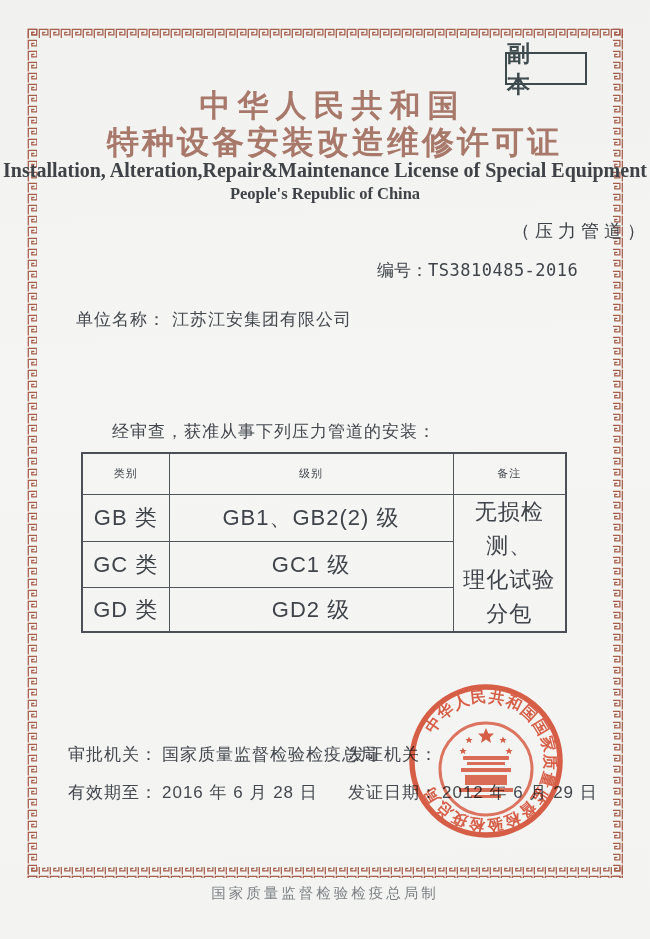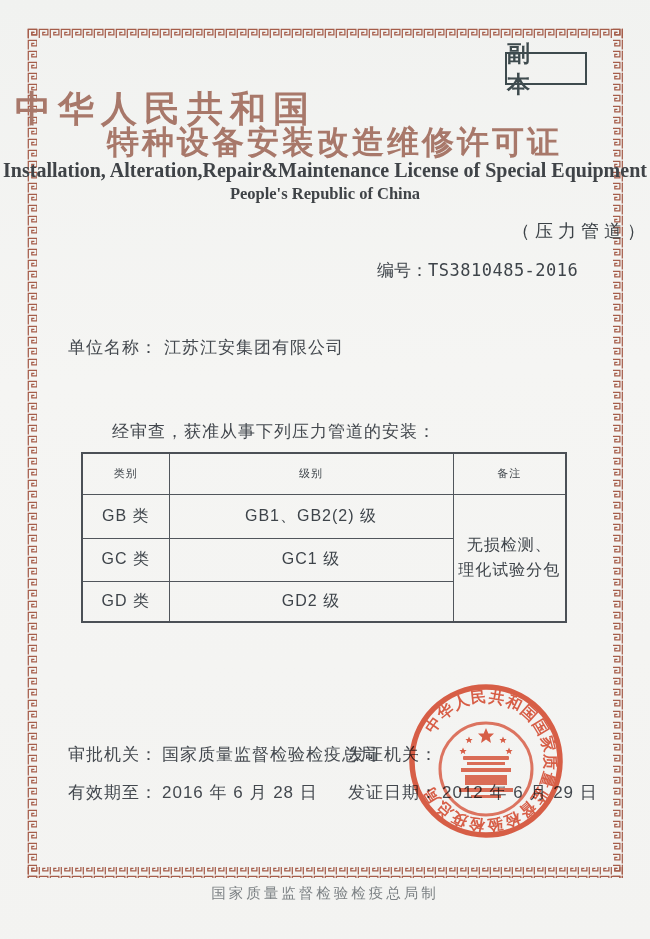--- a/index.html
+++ b/index.html
@@ -11,41 +11,41 @@
   }
   .abs{position:absolute;}
   .frame-svg{position:absolute;left:0;top:0;}
   
   .badge{
     left:505px;top:52px;width:82px;height:33px;
     border:2.5px solid #3e4b4e;display:flex;align-items:center;justify-content:center;
     color:#3e4b4e;font-size:23px;font-weight:bold;letter-spacing:14px;
     box-sizing:border-box;
   }
-  .title-cn1{left:0;top:85px;width:650px;text-align:left;
-    font-size:36px;font-weight:bold;letter-spacing:7px;padding-left:15px;box-sizing:border-box;color:#a8786a;}
+  .title-cn1{left:0;top:85px;width:650px;text-align:center;
+    font-size:31px;font-weight:bold;letter-spacing:7px;padding-left:15px;box-sizing:border-box;color:#a8786a;}
   .title-cn2{left:0;top:121px;width:650px;text-align:center;
     font-size:32px;font-weight:bold;letter-spacing:3px;padding-left:19px;box-sizing:border-box;color:#a8786a;}
   .title-en1{left:0;top:159px;width:650px;text-align:center;
     font-family:"Liberation Serif","DejaVu Serif",serif;font-size:20px;font-weight:bold;color:#3f4347;}
   .title-en2{left:0;top:184px;width:650px;text-align:center;
     font-family:"Liberation Serif","DejaVu Serif",serif;font-size:16.5px;font-weight:bold;color:#3f4347;}
   .subtitle{left:0;top:219px;width:650px;text-align:right;
     font-size:18px;letter-spacing:5px;color:#3c4247;}
   .license-no{left:377px;top:259px;font-size:17px;color:#3e444a;}
   .license-no .num{font-family:"DejaVu Sans Mono","Liberation Mono",monospace;letter-spacing:.5px;}
   .field{left:68px;font-size:17px;letter-spacing:1px;color:#43484e;}
   .field .val{margin-left:6px;}
   .statement{left:112px;top:420px;font-size:17px;letter-spacing:1px;color:#43484e;}
   
   .tablewrap{left:81px;top:452px;}
   table.ltable{border-collapse:collapse;table-layout:fixed;width:484px;}
   table.ltable th,table.ltable td{
     border:1.6px solid #51565c;font-weight:normal;
-    text-align:center;vertical-align:middle;font-size:16px;color:#3e444a;letter-spacing:1px;
+    text-align:center;vertical-align:middle;font-size:22px;color:#3e444a;letter-spacing:1px;
     padding:0;
   }
   table.ltable{border:2.2px solid #4b5056;}
   table.ltable th{font-size:11px;}
   td.remark{text-align:left;padding-left:9px;font-size:16px;line-height:1.55;}
   
   .iss{font-size:17px;letter-spacing:1px;color:#43484e;white-space:nowrap;}
   .iss .val{margin-left:4px;}
   
   .seal{left:401px;top:676px;mix-blend-mode:multiply;opacity:.95;}
@@ -77,21 +77,21 @@
   <div class="abs title-cn1">中华人民共和国</div>
   <div class="abs title-cn2">特种设备安装改造维修许可证</div>
   <div class="abs title-en1">Installation, Alteration,Repair&amp;Maintenance License of Special Equipment</div>
   <div class="abs title-en2">People's Republic of China</div>
   <div class="abs subtitle">（压力管道）</div>
 
   <div class="abs license-no">
     <span>编号：</span><span class="num">TS3810485-2016</span>
   </div>
 
-  <div class="abs field" style="top:336px;">
+  <div class="abs field" style="top:308px;margin-left:8px;">
     <span>单位名称：</span><span class="val">江苏江安集团有限公司</span>
   </div>
 
   <div class="abs statement">经审查，获准从事下列压力管道的安装：</div>
 
   <div class="abs tablewrap">
     <table class="ltable">
       <colgroup>
           <col style="width:87px">
           <col style="width:284px">

